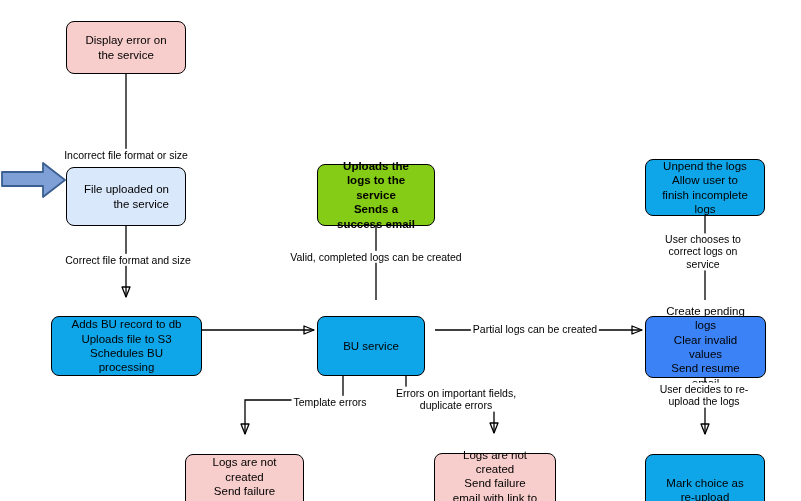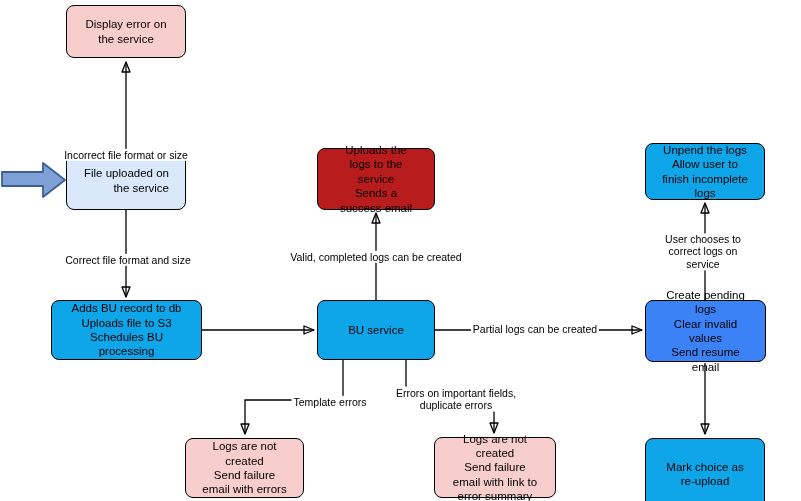--- a/index.html
+++ b/index.html
@@ -7,25 +7,25 @@
     position:relative;width:801px;height:501px;background:#fff;overflow:hidden;
     font-family:"Liberation Sans",sans-serif;color:#000;
   }
   #edges{position:absolute;left:0;top:0;width:801px;height:501px;}
   #edges path{stroke:#000;stroke-width:1.3;fill:none;}
   .node{
     position:absolute;box-sizing:border-box;
     border:1.5px solid #000;border-radius:8px;
     display:flex;align-items:center;justify-content:center;
     text-align:center;font-size:11.5px;line-height:1.25;
-    white-space:pre-line;padding:1px 16px;
+    white-space:pre-line;padding:1px 16px;margin-top:16px;
   }
   .fill-pink{background:#f8cecc;}
   .fill-blue{background:#dae8fc;}
-  .fill-green{background:#b91c1c;}
+  .fill-green{background:#84cc16;font-weight:bold;}
   .fill-yellow{background:#3b82f6;}
   .fill-white{background:#0ea5e9;}
   .edge-label{
     position:absolute;transform:translate(-50%,-50%);
     background:#fff;font-size:10.5px;line-height:1.18;
     white-space:pre-line;text-align:center;padding:0 2px;
   }
 </style>
 </head>
 <body>
@@ -51,21 +51,21 @@
   </svg>
 
   <div class="node fill-pink" style="left:66px;top:5px;width:120px;height:53px;">Display error on the service</div>
 
   <div class="node fill-blue" style="left:66px;top:151px;width:120px;height:59px;text-align:right;">File uploaded on the service</div>
 
   <div class="node fill-white" style="left:51px;top:300px;width:151px;height:60px;">Adds BU record to db
 Uploads file to S3
 Schedules BU processing</div>
 
-  <div class="node fill-white" style="left:317px;top:300px;width:118px;height:60px;">BU service</div>
+  <div class="node fill-white" style="left:317px;top:300px;width:108px;height:60px;">BU service</div>
 
   <div class="node fill-green" style="left:317px;top:148px;width:118px;height:62px;">Uploads the logs to the service
 Sends a success email</div>
 
   <div class="node fill-white" style="left:645px;top:143px;width:120px;height:57px;">Unpend the logs
 Allow user to finish incomplete logs</div>
 
   <div class="node fill-yellow" style="left:645px;top:300px;width:121px;height:62px;">Create pending logs
 Clear invalid values
 Send resume email</div>
@@ -86,14 +86,15 @@
 
   <div class="edge-label" style="left:535px;top:329px;">Partial logs can be created</div>
 
   <div class="edge-label" style="left:330px;top:402px;">Template errors</div>
 
   <div class="edge-label" style="left:703px;top:252px;">User chooses to correct logs on service</div>
 
   <div class="edge-label" style="left:456px;top:399px;">Errors on important fields,
 duplicate errors</div>
 
+  <div class="edge-label" style="left:704px;top:395px;">User decides to re-upload the logs</div>
 
 </div>
 
 </body></html>

